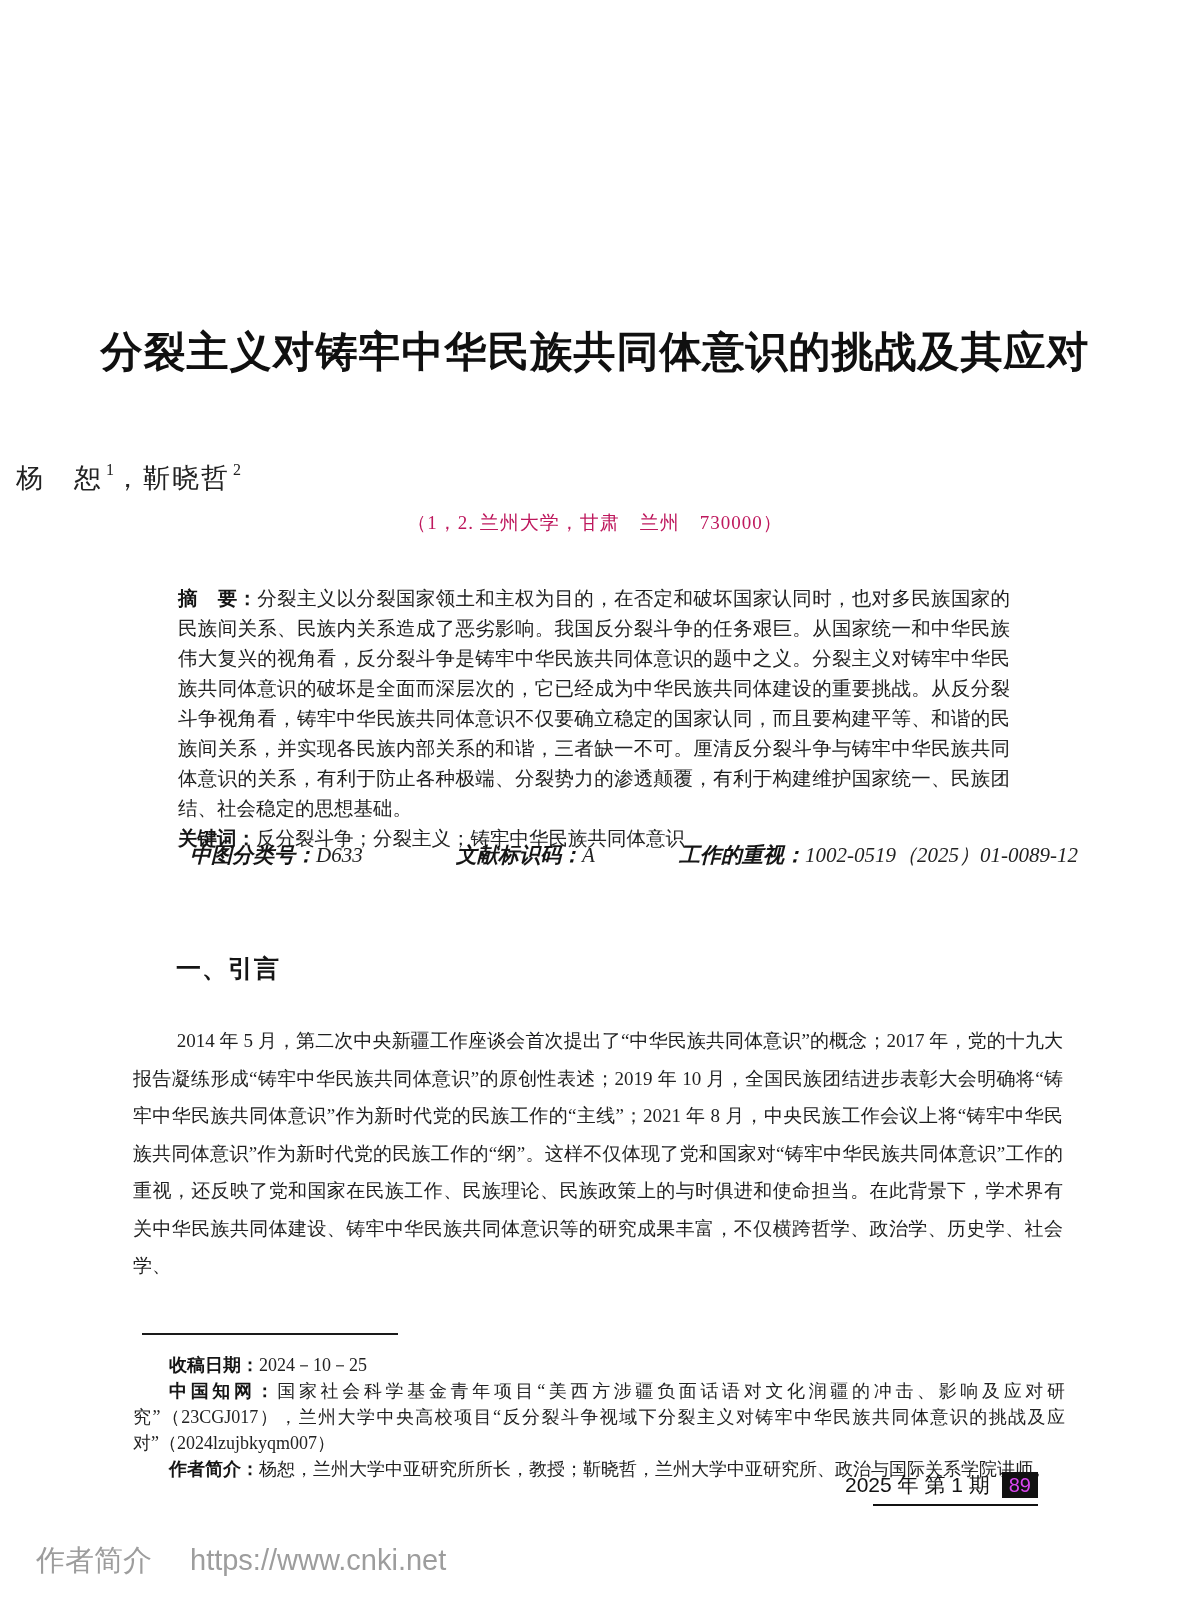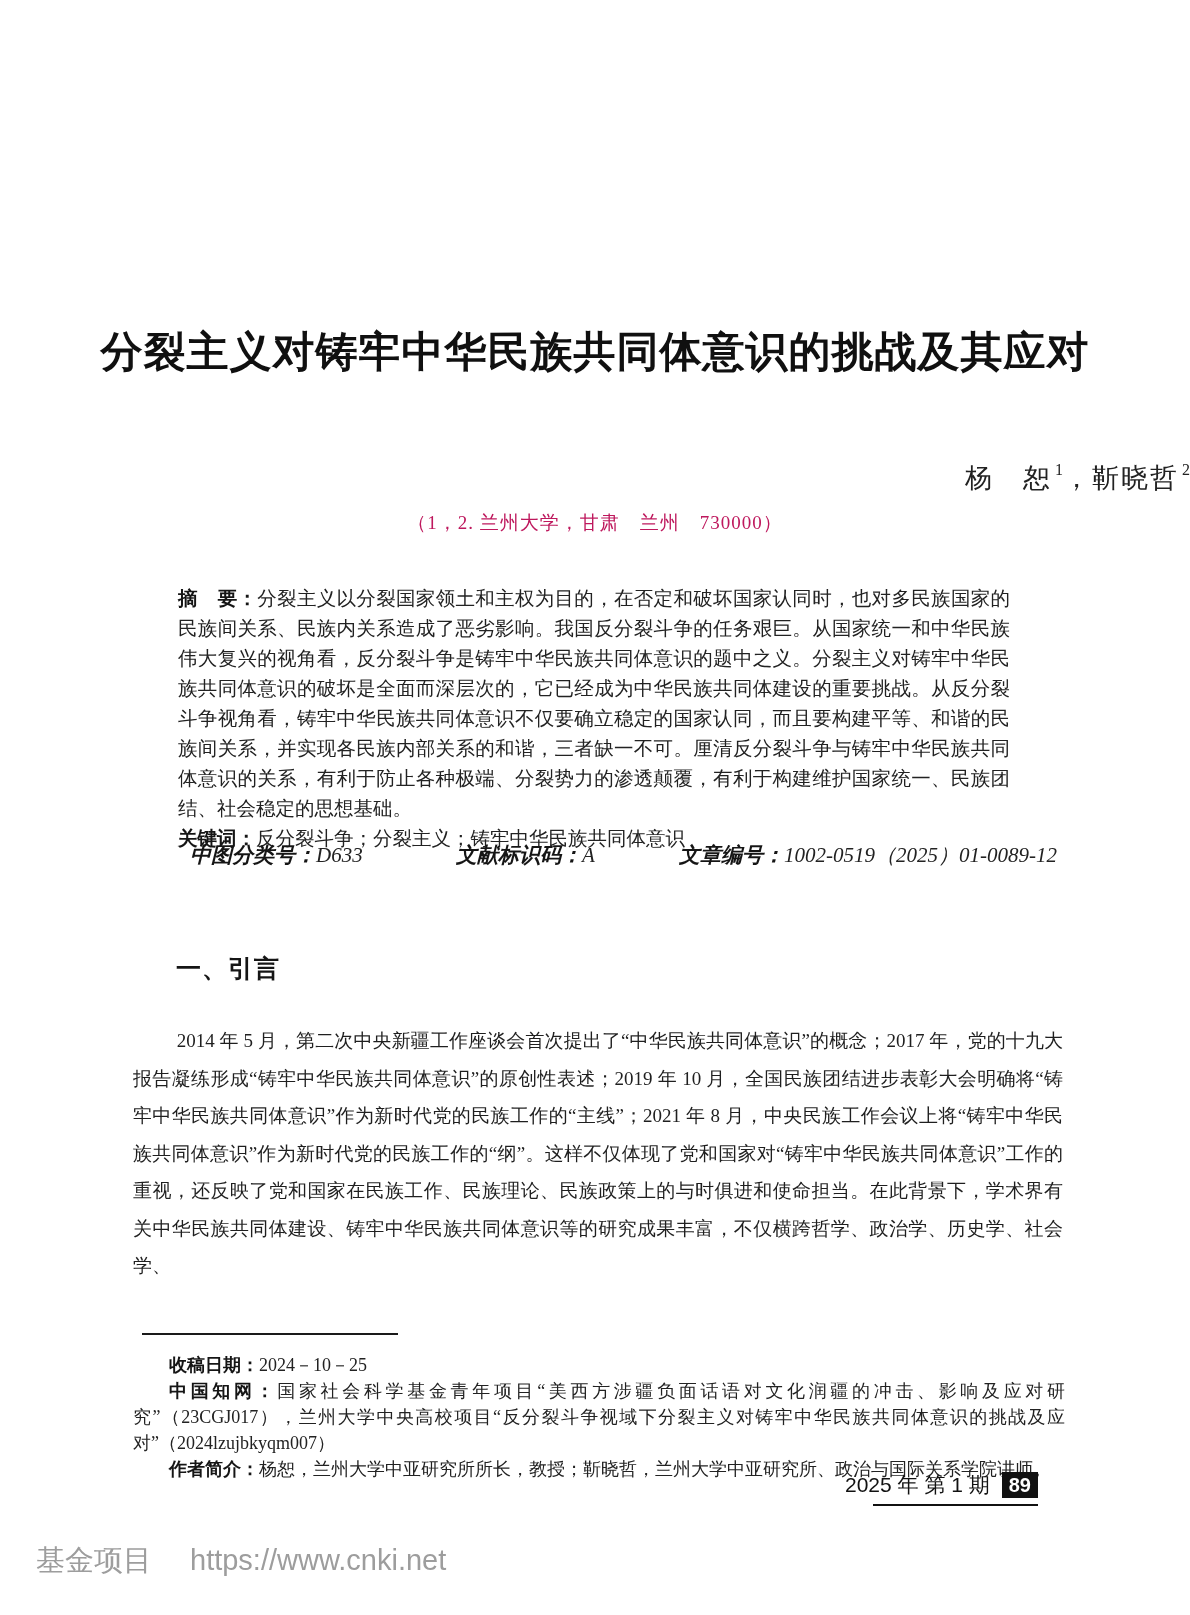--- a/index.html
+++ b/index.html
@@ -22,21 +22,21 @@
     font-size: 42px;
     font-weight: 700;
     letter-spacing: 1px;
     color: #101010;
     white-space: nowrap;
   }
 
   .authors-line {
     position: absolute;
     top: 460px; left: 16px; right: 0;
-    text-align: right;
+    text-align: left;
     font-size: 27px;
     color: #222;
     letter-spacing: 2px;
   }
   .authors-line .author-sup {
     font-size: 16px;
     position: relative;
     top: -12px;
     margin-left: 3px;
     letter-spacing: 0;
@@ -121,22 +121,22 @@
     justify-content: flex-end;
     gap: 12px;
     padding-bottom: 9px;
     font-family: "Liberation Sans", "DejaVu Sans", sans-serif;
     font-size: 21px;
     color: #111;
     white-space: nowrap;
   }
   .page-badge {
     background: #111;
-    color: #ffffff;
-    font-weight: 700;
+    color: #d946ef;
+    font-weight: 400;
     font-size: 20px;
     line-height: 26px;
     padding: 0 7px;
   }
 
   .watermark {
     position: absolute;
     left: 36px; top: 1541px;
     display: flex;
     align-items: baseline;
@@ -160,38 +160,38 @@
   <div class="affiliation">（1，2. 兰州大学，甘肃　兰州　730000）</div>
 
   <div class="abstract-block">
     <p><span class="lbl">摘　要：</span><span>分裂主义以分裂国家领土和主权为目的，在否定和破坏国家认同时，也对多民族国家的民族间关系、民族内关系造成了恶劣影响。我国反分裂斗争的任务艰巨。从国家统一和中华民族伟大复兴的视角看，反分裂斗争是铸牢中华民族共同体意识的题中之义。分裂主义对铸牢中华民族共同体意识的破坏是全面而深层次的，它已经成为中华民族共同体建设的重要挑战。从反分裂斗争视角看，铸牢中华民族共同体意识不仅要确立稳定的国家认同，而且要构建平等、和谐的民族间关系，并实现各民族内部关系的和谐，三者缺一不可。厘清反分裂斗争与铸牢中华民族共同体意识的关系，有利于防止各种极端、分裂势力的渗透颠覆，有利于构建维护国家统一、民族团结、社会稳定的思想基础。</span></p>
     <p><span class="lbl">关键词：</span><span>反分裂斗争；分裂主义；铸牢中华民族共同体意识</span></p>
   </div>
 
   <div class="meta-row">
     <span class="meta-item meta-clc"><span class="lbl">中图分类号：</span><span>D633</span></span>
     <span class="meta-item meta-doc"><span class="lbl">文献标识码：</span><span>A</span></span>
-    <span class="meta-item meta-id"><span class="lbl">文章编号：</span><span>1002-0519（2025）01-0089-12</span></span>
+    <span class="meta-item meta-id"><span class="lbl">工作的重视：</span><span>1002-0519（2025）01-0089-12</span></span>
   </div>
 
   <h2 class="section-heading">一、引言</h2>
 
   <p class="body-text">2014 年 5 月，第二次中央新疆工作座谈会首次提出了“中华民族共同体意识”的概念；2017 年，党的十九大报告凝练形成“铸牢中华民族共同体意识”的原创性表述；2019 年 10 月，全国民族团结进步表彰大会明确将“铸牢中华民族共同体意识”作为新时代党的民族工作的“主线”；2021 年 8 月，中央民族工作会议上将“铸牢中华民族共同体意识”作为新时代党的民族工作的“纲”。这样不仅体现了党和国家对“铸牢中华民族共同体意识”工作的重视，还反映了党和国家在民族工作、民族理论、民族政策上的与时俱进和使命担当。在此背景下，学术界有关中华民族共同体建设、铸牢中华民族共同体意识等的研究成果丰富，不仅横跨哲学、政治学、历史学、社会学、</p>
 
   <div class="fn-divider"></div>
 
   <div class="footnotes">
     <p><span class="lbl">收稿日期：</span><span>2024－10－25</span></p>
     <p><span class="lbl">中国知网：</span><span>国家社会科学基金青年项目“美西方涉疆负面话语对文化润疆的冲击、影响及应对研究”（23CGJ017），兰州大学中央高校项目“反分裂斗争视域下分裂主义对铸牢中华民族共同体意识的挑战及应对”（2024lzujbkyqm007）</span></p>
     <p><span class="lbl">作者简介：</span><span>杨恕，兰州大学中亚研究所所长，教授；靳晓哲，兰州大学中亚研究所、政治与国际关系学院讲师。</span></p>
   </div>
 
   <div class="page-footer">
     <span>2025 年 第 1 期</span>
     <span class="page-badge">89</span>
   </div>
 
   <div class="watermark">
-    <span>基金项目</span>
+    <span>作者简介</span>
     <span>https://www.cnki.net</span>
   </div>
 
 </div>
 
 </body></html>

